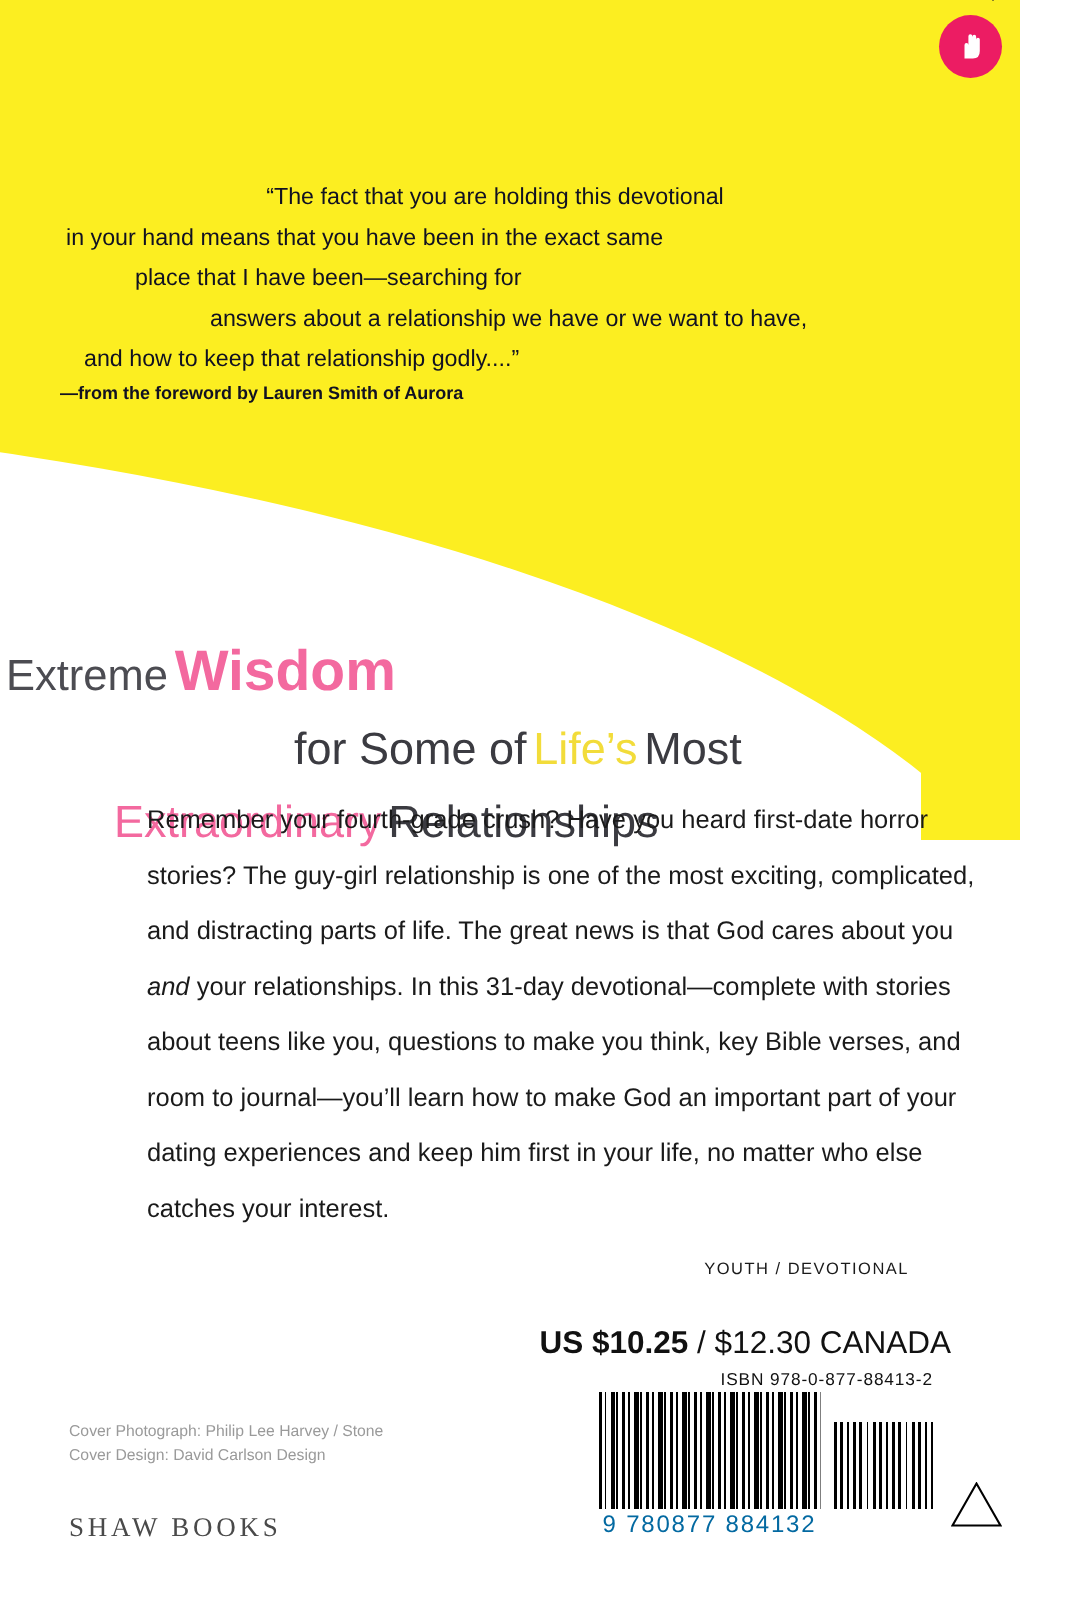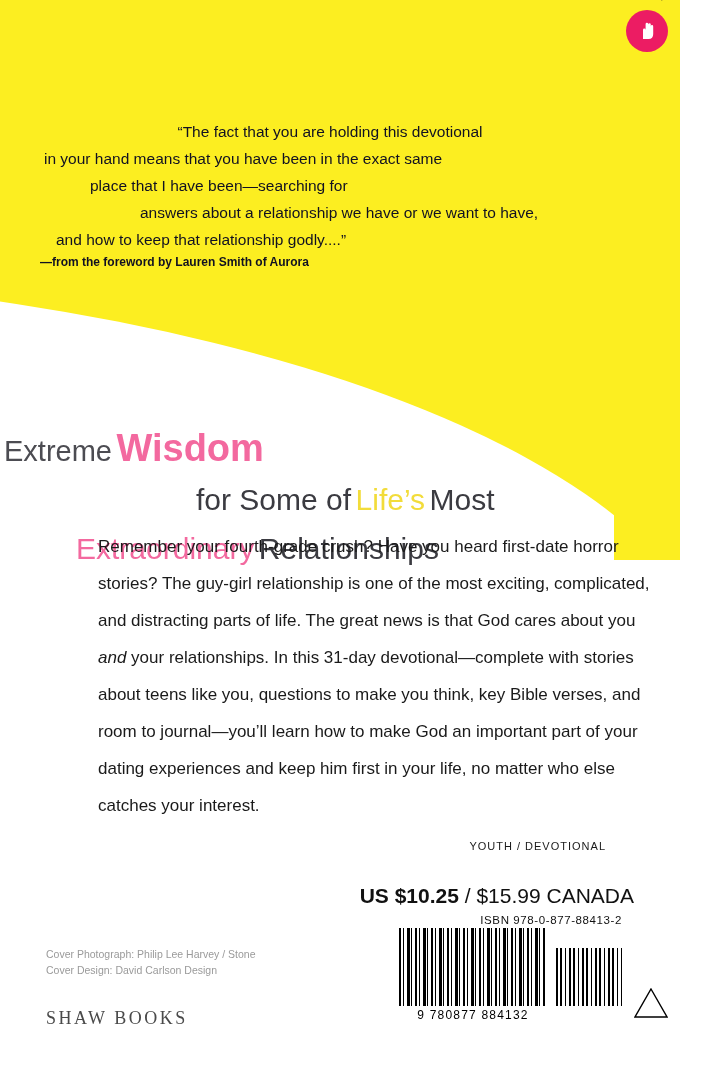--- a/index.html
+++ b/index.html
@@ -198,23 +198,23 @@
         #000 0px, #000 2px, #fff 2px, #fff 4px,
         #000 4px, #000 5px, #fff 5px, #fff 8px,
         #000 8px, #000 11px, #fff 11px, #fff 12px,
         #000 12px, #000 13px, #fff 13px, #fff 16px);
   }
   .barcode-main-digits {
     position: absolute;
     left: 395px;
     top: 1008px;
     width: 156px;
-    font-size: 12px;
+    font-size: 16px;
     letter-spacing: 1.2px;
-    color: #000000;
+    color: #0369a1;
     text-align: center;
     font-family: "Liberation Sans", sans-serif;
   }
   .barcode-addon {
     position: absolute;
     left: 556px;
     top: 948px;
     width: 66px;
     height: 58px;
     background:
@@ -313,21 +313,21 @@
     </div>
   </div>
 
   <div class="blurb">
     <span>Remember your fourth-grade crush? Have you heard first-date horror stories? The guy-girl relationship is one of the most exciting, complicated, and distracting parts of life. The great news is that God cares about you </span><em>and</em><span> your relationships. In this 31-day devotional—complete with stories about teens like you, questions to make you think, key Bible verses, and room to journal—you’ll learn how to make God an important part of your dating experiences and keep him first in your life, no matter who else catches your interest.</span>
   </div>
 
   <div class="category">YOUTH / DEVOTIONAL</div>
 
   <div class="price">
-    <span class="us">US $10.25</span><span> / </span><span class="ca">$15.99 CANADA</span>
+    <span class="us">US $10.25</span><span> / </span><span class="ca">$12.30 CANADA</span>
   </div>
 
   <div class="isbn-text">ISBN  978-0-877-88413-2</div>
 
   <div class="barcode-main"></div>
   <div class="barcode-main-digits">9 780877 884132</div>
   <div class="barcode-addon-digits">51299</div>
   <div class="barcode-addon"></div>
 
   <div class="triangle-mark">

